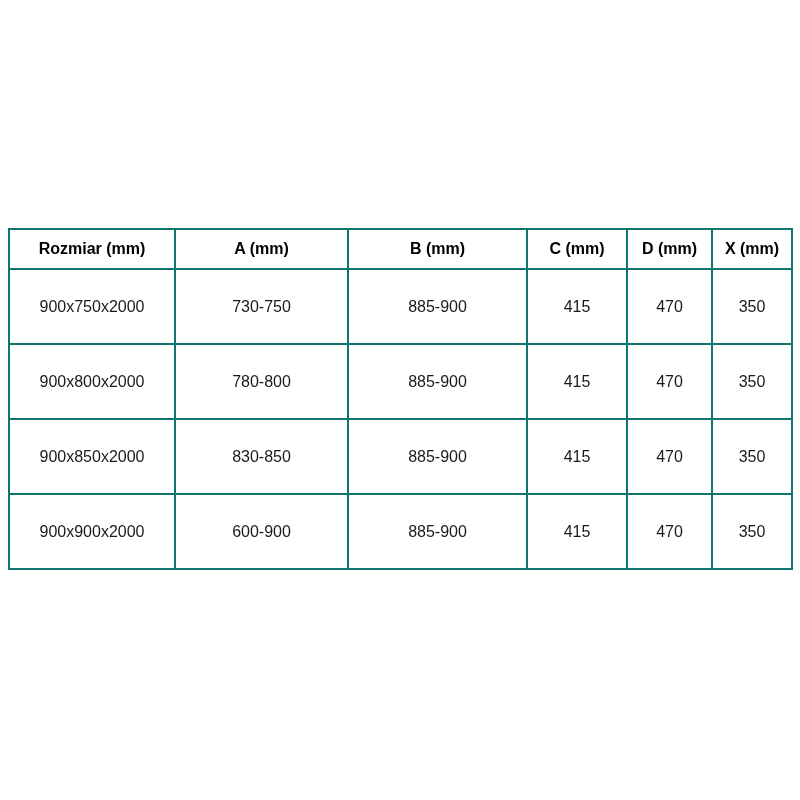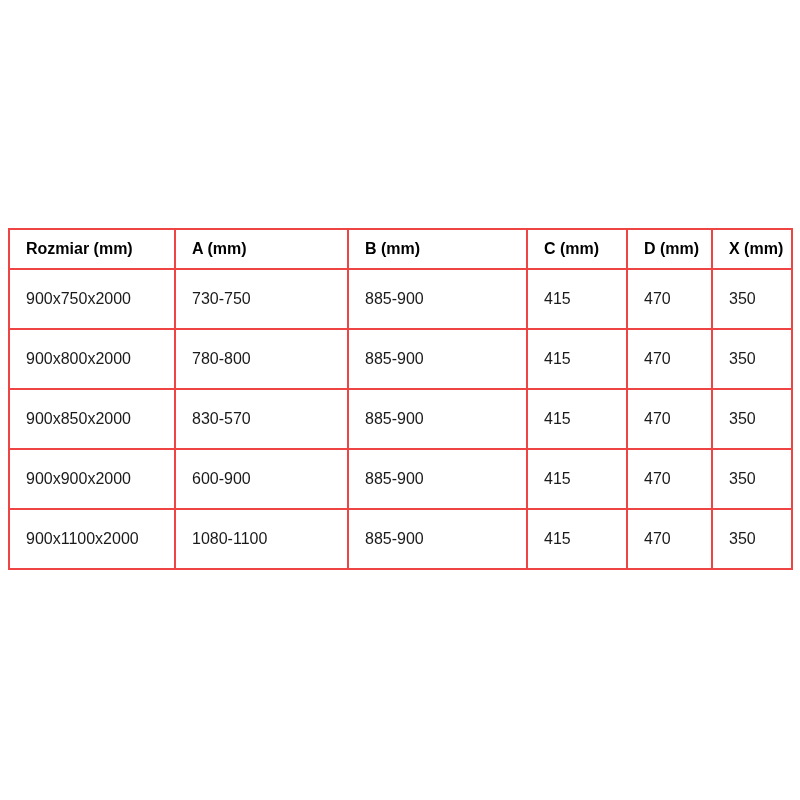--- a/index.html
+++ b/index.html
@@ -22,27 +22,27 @@
     left: 8px;
     top: 228px;
     width: 783px;
     height: 342px;
     border-collapse: collapse;
     table-layout: fixed;
     background: #ffffff;
   }
   table.spec-table th,
   table.spec-table td {
-    border: 2px solid #ef4444;
-    text-align: left;
+    border: 2px solid #0f766e;
+    text-align: center;
     vertical-align: middle;
     font-size: 16px;
     color: #1a1a1a;
     height: 38px;
-    padding: 0 16px;
+    padding: 0 2px;
     overflow: hidden;
     white-space: nowrap;
   }
   table.spec-table th {
     font-weight: bold;
     color: #000000;
   }
 </style>
 </head>
 <body>
@@ -79,37 +79,29 @@
       <tr>
         <td>900x800x2000</td>
         <td>780-800</td>
         <td>885-900</td>
         <td>415</td>
         <td>470</td>
         <td>350</td>
       </tr>
       <tr>
         <td>900x850x2000</td>
-        <td>830-570</td>
+        <td>830-850</td>
         <td>885-900</td>
         <td>415</td>
         <td>470</td>
         <td>350</td>
       </tr>
       <tr>
         <td>900x900x2000</td>
         <td>600-900</td>
         <td>885-900</td>
         <td>415</td>
         <td>470</td>
         <td>350</td>
       </tr>
-      <tr>
-        <td>900x1100x2000</td>
-        <td>1080-1100</td>
-        <td>885-900</td>
-        <td>415</td>
-        <td>470</td>
-        <td>350</td>
-      </tr>
     </tbody>
   </table>
 </div>
 
 </body></html>

